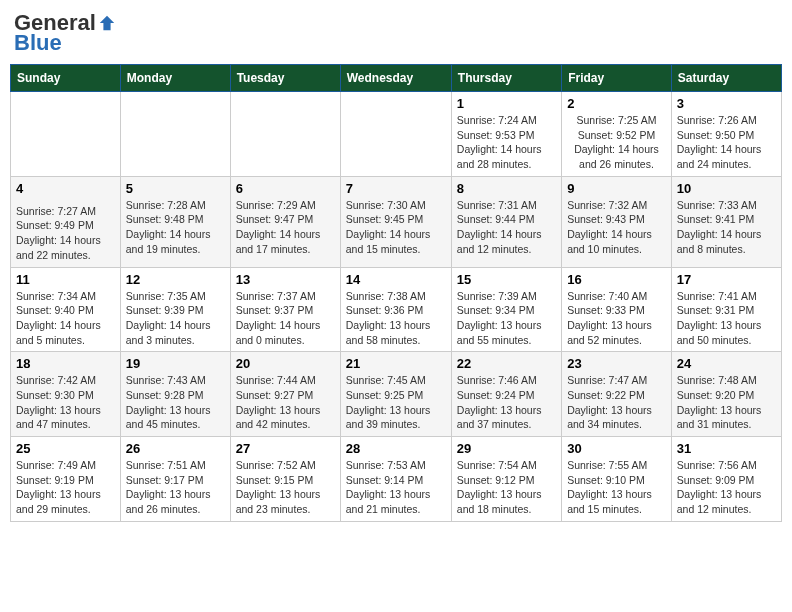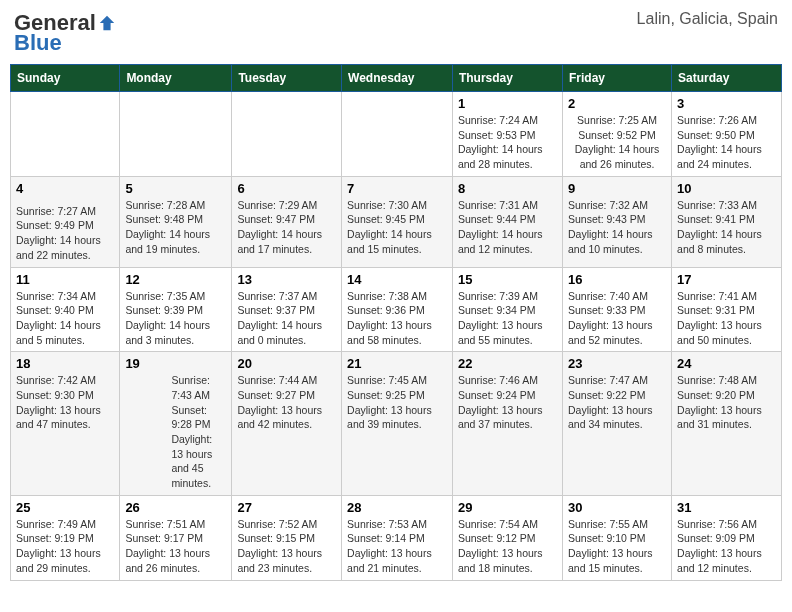--- a/index.html
+++ b/index.html
@@ -111,21 +111,20 @@
   <div class="logo">
     <div class="logo-text">
       <span class="logo-general">General</span>
       <svg class="logo-icon" viewBox="0 0 20 20">
         <polygon points="10,2 18,10 14,10 14,18 6,18 6,10 2,10" fill="#2a6db5"></polygon>
       </svg>
     </div>
     <span class="logo-blue" style="margin-top:-6px;">Blue</span>
   </div>
   <div class="title-block">
-    <div class="location">Lalin, Galicia, Spain</div>
   </div>
 </div>
 
 <table class="calendar">
   <thead>
     <tr>
 
     <th>Sunday</th>
         <th>Monday</th>
         <th>Tuesday</th>
@@ -250,21 +249,21 @@
       </tr>
       <tr>
         <td>
           <span class="day-num">18</span>
           <div class="day-info" style="white-space: pre-line;">Sunrise: 7:42 AM
 Sunset: 9:30 PM
 Daylight: 13 hours and 47 minutes.</div>
         </td>
         <td>
           <span class="day-num">19</span>
-          <div class="day-info" style="white-space: pre-line; margin-left: 46px;">Sunrise: 7:43 AM
+          <div class="day-info" style="white-space: pre-line;">Sunrise: 7:43 AM
 Sunset: 9:28 PM
 Daylight: 13 hours and 45 minutes.</div>
         </td>
         <td>
           <span class="day-num">20</span>
           <div class="day-info" style="white-space: pre-line;">Sunrise: 7:44 AM
 Sunset: 9:27 PM
 Daylight: 13 hours and 42 minutes.</div>
         </td>
         <td>

